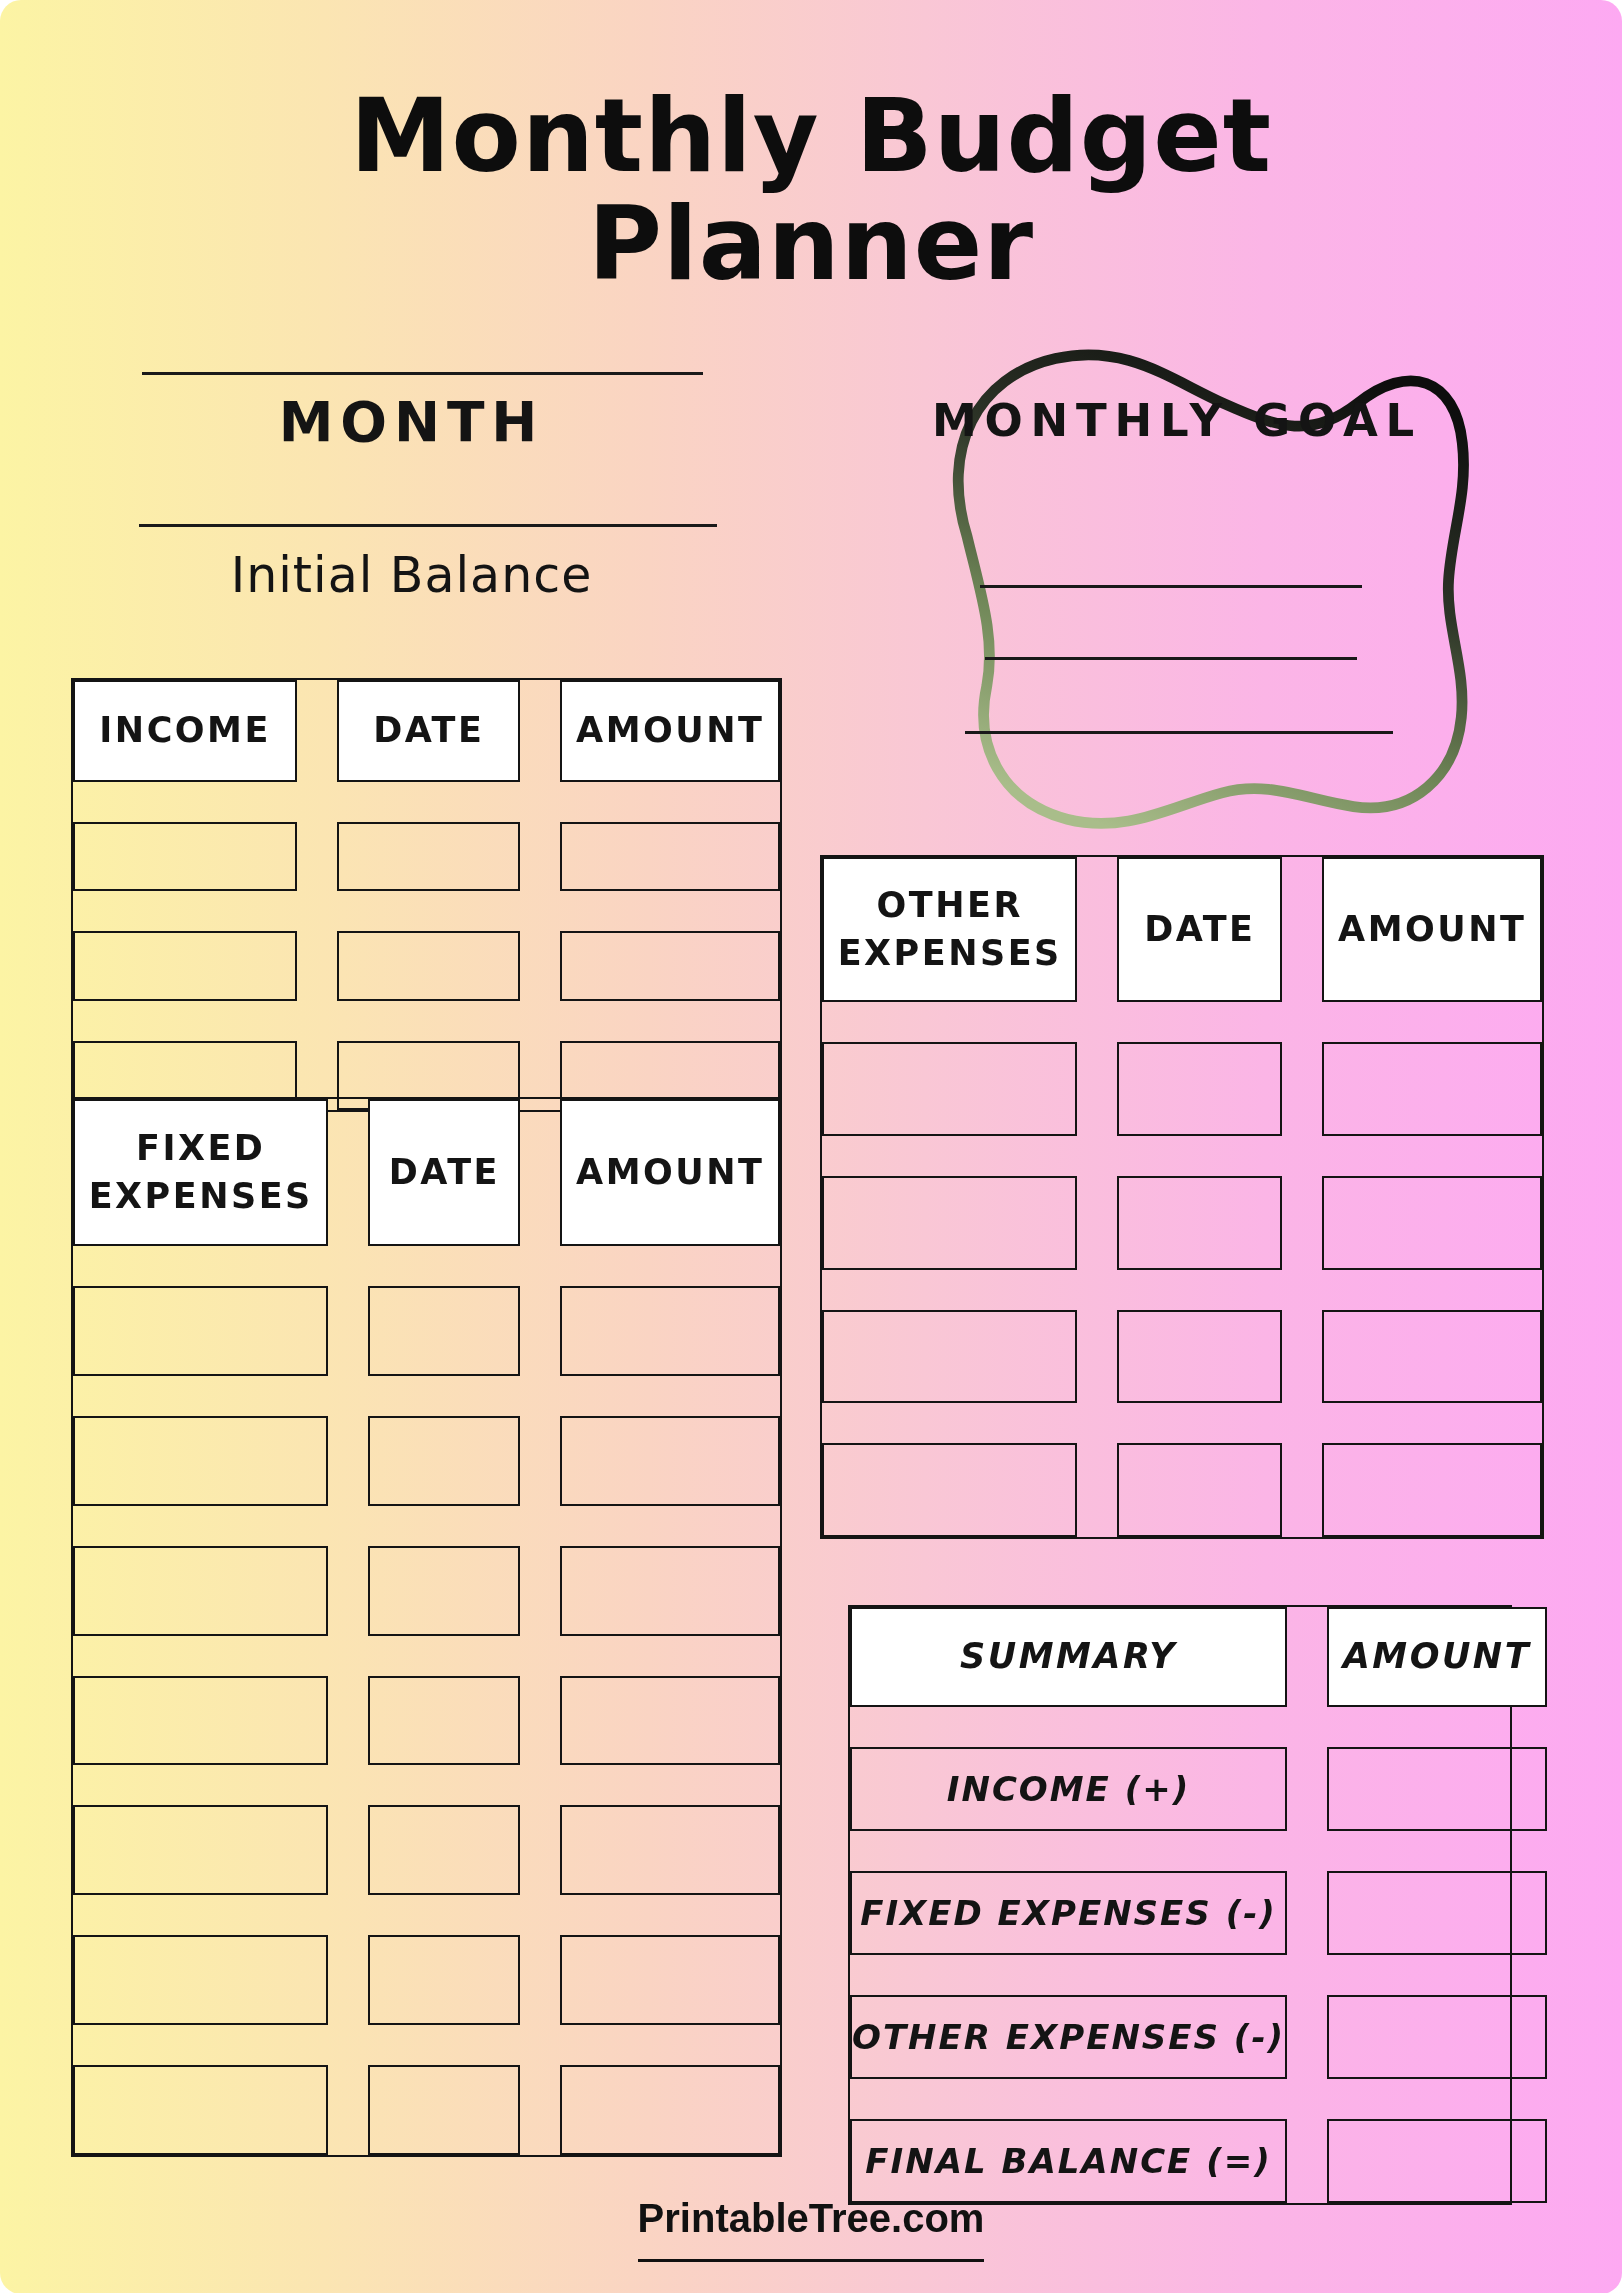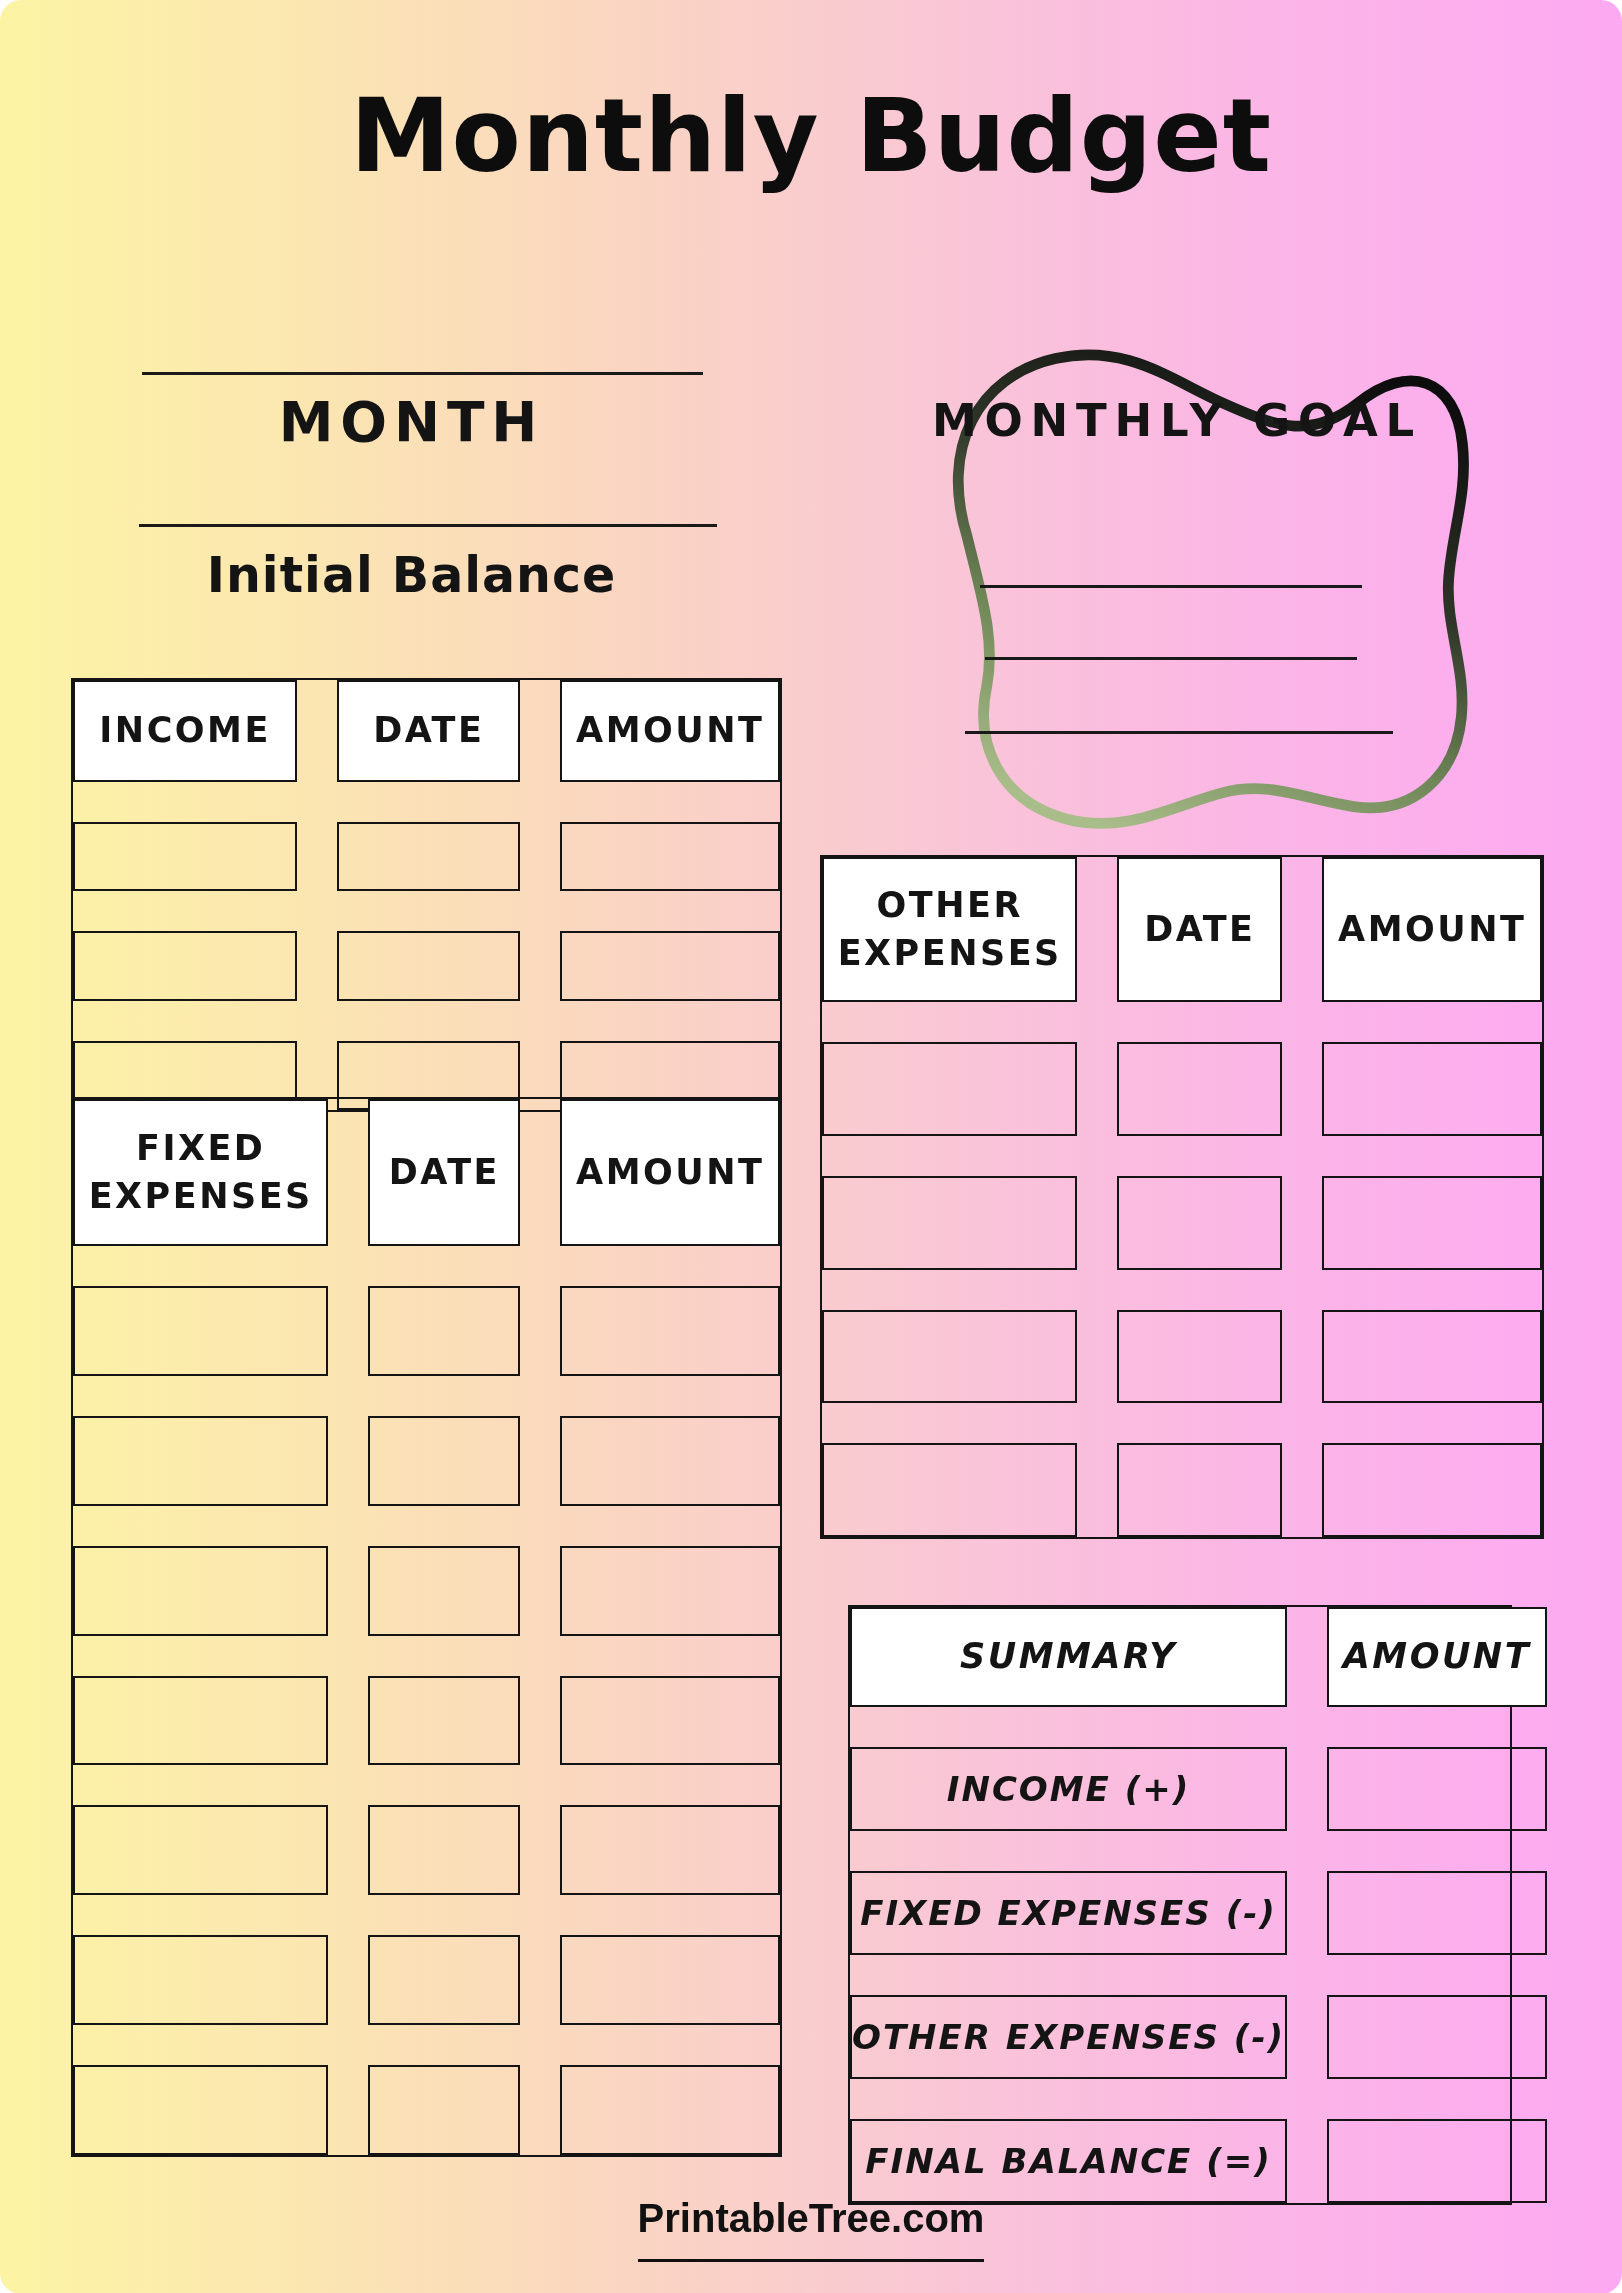--- a/index.html
+++ b/index.html
@@ -24,21 +24,21 @@
   
   .wline { position:absolute; height:2.9px; background:#1a1a1a; }
   .mline1 { left:142px; top:372px; width:561px; }
   .mline2 { left:139px; top:524px; width:578px; }
   .month-label {
     position:absolute; left:98px; top:390px; width:627px; text-align:center;
     font-size:55px; font-weight:700; letter-spacing:6.9px;
   }
   .initial-balance {
     position:absolute; left:98px; top:547px; width:627px; text-align:center;
-    font-size:49px; font-weight:700; letter-spacing:1px;
+    font-size:49px; font-weight:400; letter-spacing:1px;
   }
 
   
   .goal { position:absolute; left:877px; top:284px; width:600px; height:551px; }
   .goal svg { position:absolute; inset:0; }
   .goal-title {
     position:absolute; left:0; top:110px; width:100%; text-align:center;
     font-size:45px; font-weight:700; letter-spacing:7.8px;
   }
   .goal-line { position:absolute; height:2.9px; background:#191919; }
@@ -95,20 +95,21 @@
     border-bottom:3.9px solid #111; padding-bottom:19px;
   }
 </style>
 </head>
 <body>
 
 <div class="page">
 
   <div class="title">
     <div>Monthly Budget</div>
+    <div>Planner</div>
   </div>
 
   <div class="wline mline1"></div>
   <div class="month-label">MONTH</div>
   <div class="wline mline2"></div>
   <div class="initial-balance">Initial Balance</div>
 
   <div class="goal">
     <svg width="600" height="551" viewBox="0 0 612 562">
       <defs>

